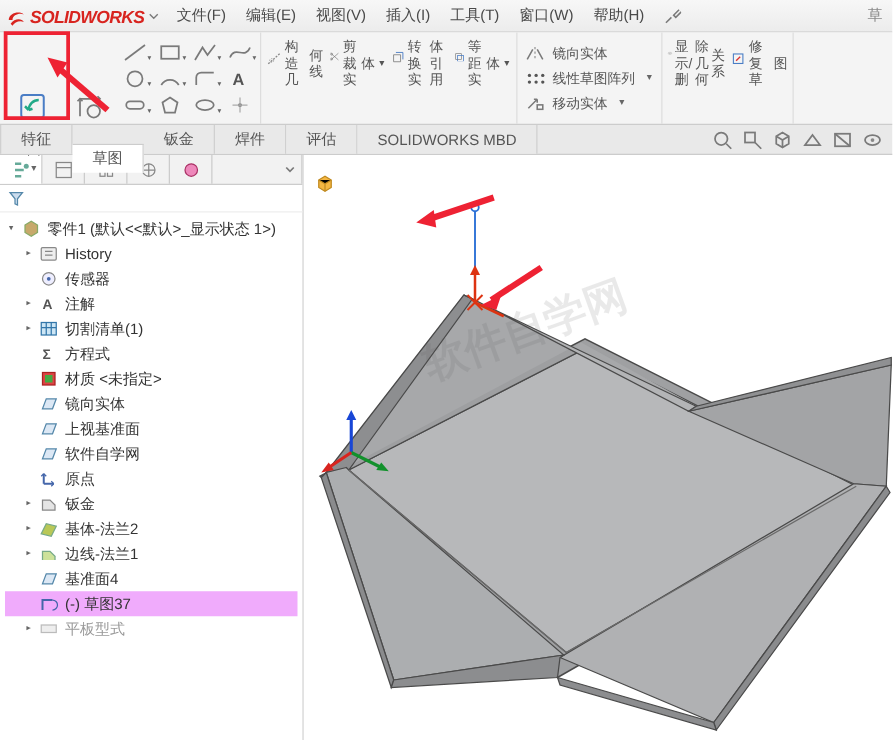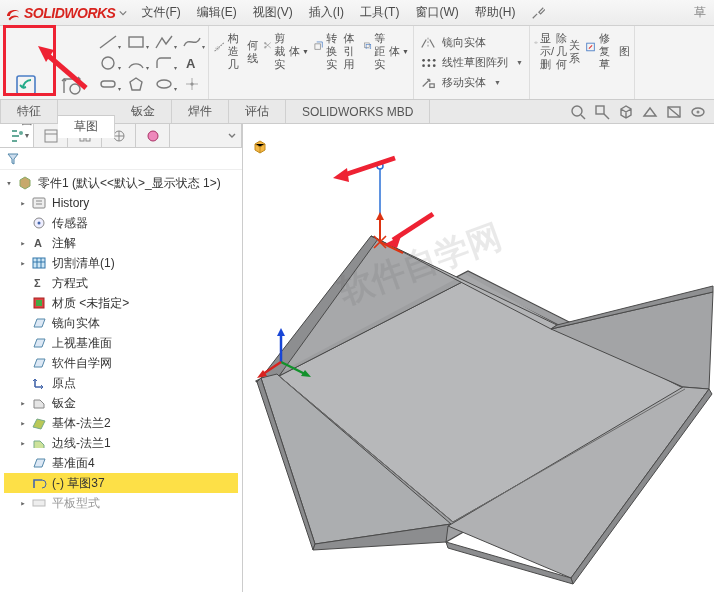--- a/index.html
+++ b/index.html
@@ -42,21 +42,21 @@
   .panel-tabs { display:flex; height:24px; border-bottom:1px solid #ccc; background:#f2f2f2;}
   .ptab { width:34px; height:100%; display:flex; align-items:center; justify-content:center; border-right:1px solid #ccc;}
   .ptab.active { background:#fff;}
   .filter-row { height:22px; border-bottom:1px solid #eee; display:flex; align-items:center; padding-left:6px;}
   .tree { flex:1; overflow:auto; padding:3px 4px 10px 4px;}
   .tree-row { display:flex; align-items:center; height:20px; gap:3px; white-space:nowrap; font-size:12px; color:#333;}
   .tree-row.dim { color:#999;}
   .tree-row .exp { width:10px; text-align:center; color:#666; font-size:9px; font-family:monospace;}
   .tree-row .ticon { width:16px; height:16px; display:flex; align-items:center; justify-content:center; flex:0 0 16px;}
   .tree-row .label { padding-left:2px;}
-  .tree-row.sel { background:#fde047;}
+  .tree-row.sel { background:#f0abfc;}
   .ind1 { padding-left:14px;}
   
   .viewport { flex:1; position:relative; background:#fff;}
   svg { display:block;}
   .arrow-anno { position:absolute; }
   
   .stk { stroke:#7a7a7a; stroke-width:1.4; fill:none;}
   .stk-b { stroke:#4a7dc5; stroke-width:1.6; fill:none;}
 </style>
 </head>

